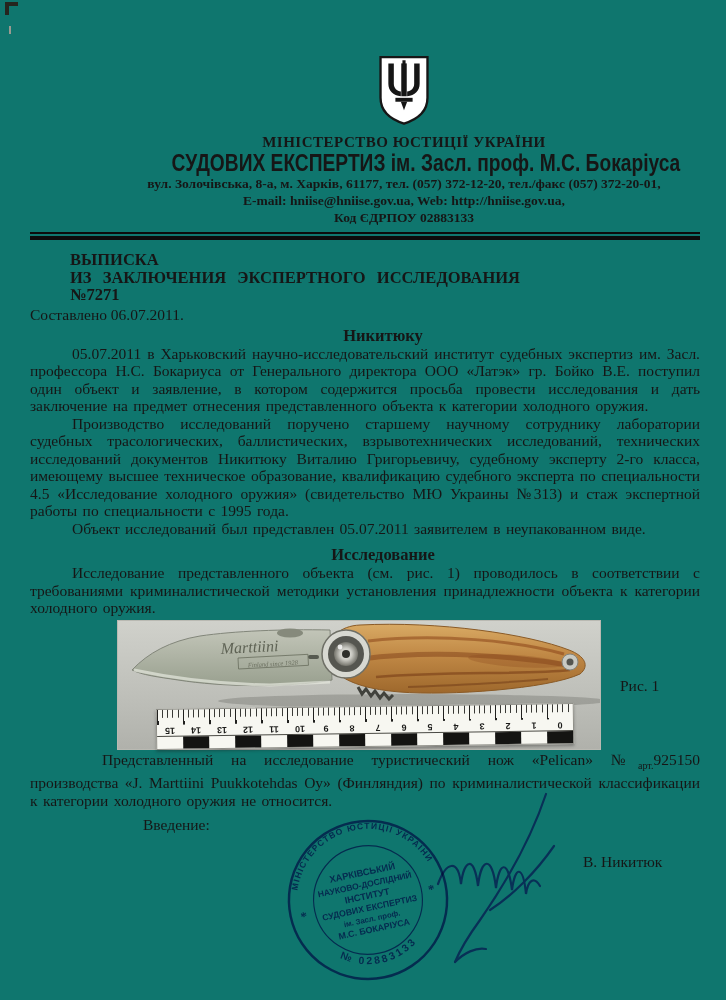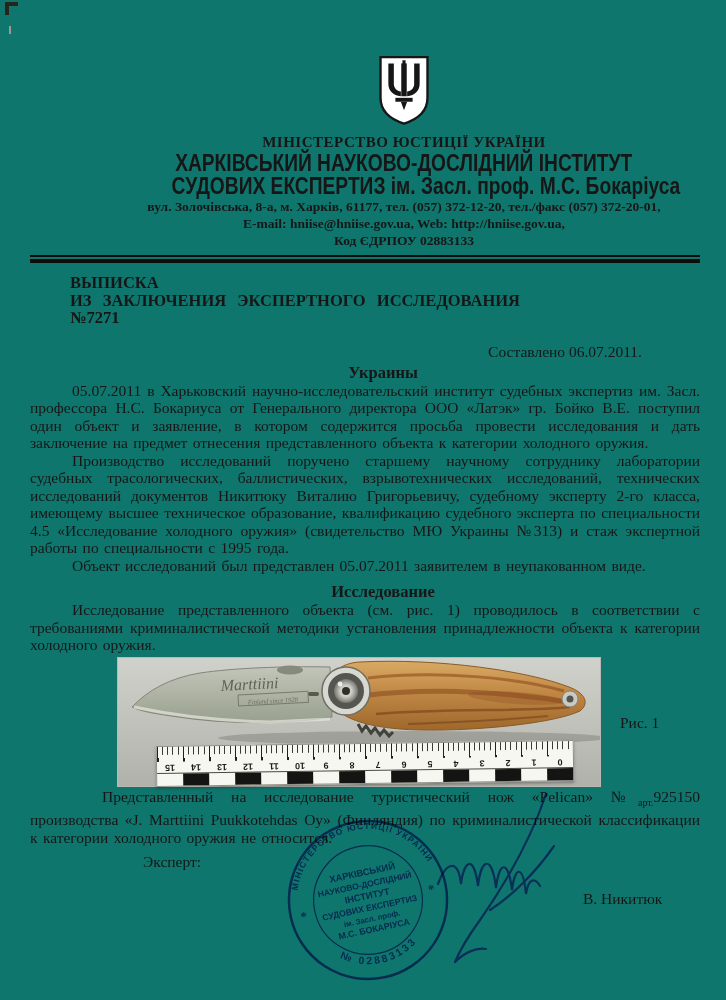--- a/index.html
+++ b/index.html
@@ -22,21 +22,21 @@
   .inst{font-family:"Liberation Sans","DejaVu Sans",sans-serif;font-weight:bold;
     font-size:24px;line-height:23px;white-space:nowrap;}
   .inst > span{display:inline-block;transform:scaleX(.8);transform-origin:50% 50%;}
   .addr{font-weight:bold;font-size:13.5px;line-height:15px;margin-top:2px;}
   .rule-thin{height:2px;background:#0c0c0c;margin:7px 0 2px;}
   .rule-thick{height:4px;background:#0c0c0c;}
 
   
   .title-block{text-align:left;margin:11px 0 0 40px;font-weight:bold;font-size:16.5px;line-height:17.5px;}
   .title-l2{word-spacing:7px;}
-  .composed{text-align:right;padding-right:58px;font-size:15.5px;margin-top:16px;}
+  .composed{padding-right:58px;font-size:15.5px;margin-top:2px;}
 
   .sect-head{text-align:center;font-weight:bold;font-size:16.5px;margin:3px 0 0 36px;line-height:18px;}
   .para{font-size:15.5px;line-height:17.5px;text-align:justify;word-spacing:1.5px;
     text-indent:42px;margin:0;}
   .para.big-indent{text-indent:72px;}
 
   
   .figure-row{position:relative;height:130px;margin-top:4px;}
   .photo{position:absolute;left:88px;top:0;width:482px;height:128px;
     background:linear-gradient(#d0d1cb,#bcbdb7 65%,#b0b1ab);box-shadow:0 0 0 1px #b9b9b2;}
@@ -85,37 +85,36 @@
             <path d="M16,12 h7 v26 c0,6 4,9 9,10 v6 c-10,-1 -16,-7 -16,-16 z"></path>
             <path d="M56,12 h-7 v26 c0,6 -4,9 -9,10 v6 c10,-1 16,-7 16,-16 z"></path>
             <path d="M32.5,12 h7 v42 h-7 z"></path>
             <path d="M25,56 h22 v5 h-22 z"></path>
             <path d="M32,61 h8 l-4,11 z"></path>
             <path d="M34,8 h4 v5 h-4 z"></path>
           </g>
         </svg>
       </div>
       <div class="ministry">МІНІСТЕРСТВО ЮСТИЦІЇ УКРАЇНИ</div>
-      <div class="inst"><span>ХАРКІВСЬКИЙ НАУКОВО-ДОСЛІДНИЙ ІНСТИТУТ</span></div>
       <div class="inst"><span>СУДОВИХ ЕКСПЕРТИЗ ім. Засл. проф. М.С. Бокаріуса</span></div>
       <div class="addr">вул. Золочівська, 8-а, м. Харків, 61177, тел. (057) 372-12-20, тел./факс (057) 372-20-01,</div>
       <div class="addr">E-mail: hniise@hniise.gov.ua, Web: http://hniise.gov.ua,</div>
       <div class="addr">Код ЄДРПОУ 02883133</div>
     </div>
     <div class="rule-thin"></div>
     <div class="rule-thick"></div>
 
     <div class="title-block">
       <div>ВЫПИСКА</div>
       <div class="title-l2">ИЗ ЗАКЛЮЧЕНИЯ ЭКСПЕРТНОГО ИССЛЕДОВАНИЯ</div>
       <div>№7271</div>
     </div>
     <div class="composed">Составлено 06.07.2011.</div>
 
-    <div class="sect-head">Украины</div>
+    <div class="sect-head">Никитюку</div>
     <p class="para">05.07.2011 в Харьковский научно-исследовательский институт судебных экспертиз им. Засл. профессора Н.С. Бокариуса от Генерального директора ООО «Латэк» гр. Бойко В.Е. поступил один объект и заявление, в котором содержится просьба провести исследования и дать заключение на предмет отнесения представленного объекта к категории холодного оружия.</p>
     <p class="para">Производство исследований поручено старшему научному сотруднику лаборатории судебных трасологических, баллистических, взрывотехнических исследований, технических исследований документов Никитюку Виталию Григорьевичу, судебному эксперту 2-го класса, имеющему высшее техническое образование, квалификацию судебного эксперта по специальности 4.5 «Исследование холодного оружия» (свидетельство МЮ Украины №313) и стаж экспертной работы по специальности с 1995 года.</p>
     <p class="para">Объект исследований был представлен 05.07.2011 заявителем в неупакованном виде.</p>
 
     <div class="sect-head" style="margin-top:9px">Исследование</div>
     <p class="para">Исследование представленного объекта (см. рис. 1) проводилось в соответствии с требованиями криминалистической методики установления принадлежности объекта к категории холодного оружия.</p>
 
     <div class="figure-row">
       <div class="photo">
         <svg class="knife-svg" width="482" height="128" viewBox="0 0 482 128">
@@ -202,21 +201,21 @@
               <i class="blk"></i>
           </div>
         </div>
       </div>
       <span class="fig-caption">Рис. 1</span>
     </div>
 
     <p class="para big-indent"><span>Представленный на исследование туристический нож «Pelican» №</span><sub class="artsub">арт.</sub><span>925150 производства «J. Marttiini Puukkotehdas Oy» (Финляндия) по криминалистической классификации к категории холодного оружия не относится.</span></p>
 
     <div class="signoff">
-      <span class="expert-label">Эксперт:</span>
+      <span class="expert-label">Введение:</span>
       <span class="expert-name">В. Никитюк</span>
     </div>
   </div>
 
   <svg class="stamp" viewBox="0 0 170 170">
     <defs>
       <path id="arcT" d="M 13,85 A 72,72 0 0 1 157,85"></path>
       <path id="arcB" d="M 20,85 A 65,65 0 0 0 150,85"></path>
     </defs>
     <circle cx="85" cy="85" r="80" fill="none" stroke="#2e52b2" stroke-width="2.5"></circle>

